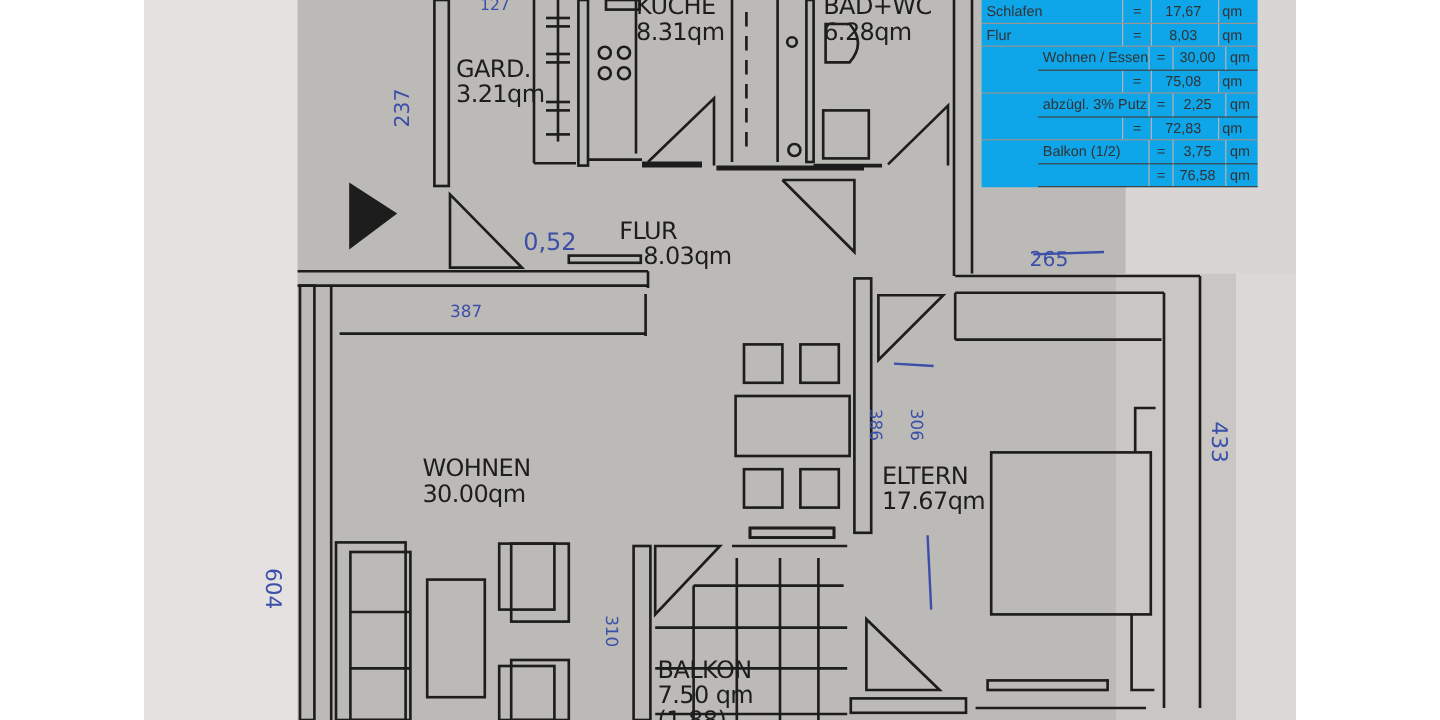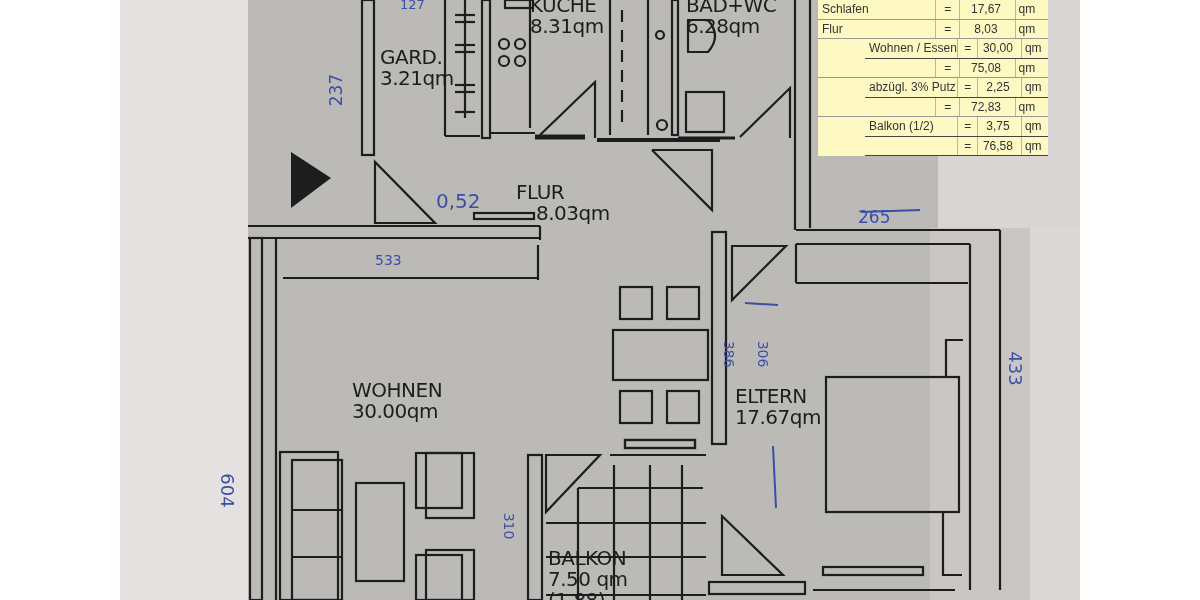--- a/index.html
+++ b/index.html
@@ -5,21 +5,21 @@
   html,body{margin:0;padding:0;background:#fff;}
   body{width:1200px;height:600px;position:relative;overflow:hidden;font-family:"DejaVu Sans",sans-serif;}
   .photo{position:absolute;left:120px;top:0;width:960px;height:600px;background:#d9d5d3;overflow:hidden;}
   .paper-left{position:absolute;left:0;top:0;width:128px;height:600px;background:#e4e1e0;}
   .plan-bg{position:absolute;left:128px;top:0;width:690px;height:600px;background:#bcbab7;}
   .plan-bg2{position:absolute;left:810px;top:228px;width:100px;height:372px;background:#c9c6c3;}
   .paper-right{position:absolute;left:910px;top:228px;width:50px;height:372px;background:#dcd8d6;}
   svg.plan{position:absolute;left:0;top:0;}
   .lbl{position:absolute;color:#1d1d1d;font-family:"DejaVu Sans",sans-serif;font-size:20px;line-height:21px;letter-spacing:-0.5px;white-space:nowrap;}
   .hand{position:absolute;color:#3b4fa8;font-family:"DejaVu Sans",sans-serif;font-size:15px;white-space:nowrap;}
-  .table{position:absolute;left:818px;top:0;width:230px;background:#fef9c3;font-family:"Liberation Sans",sans-serif;font-size:12px;color:#333;}
+  .table{position:absolute;left:818px;top:0;width:230px;background:#0ea5e9;font-family:"Liberation Sans",sans-serif;font-size:12px;color:#333;}
   .trow{display:flex;height:18.5px;line-height:18px;border-bottom:1px solid #9a9694;}
   .trow.strong{border-bottom:1.5px solid #444;margin-left:47px;}
   .c1{width:115px;padding-left:4px;border-right:1px solid #b7b3b1;}
   .c2{width:24px;text-align:center;border-right:1px solid #b7b3b1;}
   .c3{width:52px;text-align:center;padding-right:3px;border-right:1px solid #b7b3b1;}
   .c4{width:30px;padding-left:3px;}
 </style>
 </head>
 <body>
 
@@ -168,21 +168,21 @@
   </div>
   <div class="lbl" style="left:428px;top:548px">
     <div>BALKON</div>
     <div>7.50 qm</div>
     <div>(1.88)</div>
   </div>
 
   <div class="hand" style="left:280px;top:-3px;font-size:13px">127</div>
   <div class="hand" style="left:200px;top:80px;transform:rotate(-90deg);font-size:17px">237</div>
   <div class="hand" style="left:316px;top:189px;font-size:20px">0,52</div>
-  <div class="hand" style="left:255px;top:252px;font-size:14px">533</div>
+  <div class="hand" style="left:255px;top:252px;font-size:14px">387</div>
   <div class="hand" style="left:738px;top:207px;font-size:17px">265</div>
   <div class="hand" style="left:596px;top:346px;transform:rotate(90deg);font-size:14px">386</div>
   <div class="hand" style="left:630px;top:346px;transform:rotate(90deg);font-size:14px">306</div>
   <div class="hand" style="left:878px;top:358px;transform:rotate(90deg);font-size:18px">433</div>
   <div class="hand" style="left:90px;top:480px;transform:rotate(90deg);font-size:18px">604</div>
   <div class="hand" style="left:376px;top:518px;transform:rotate(90deg);font-size:14px">310</div>
 </div>
 
 <div class="table">
   <div class="trow">

